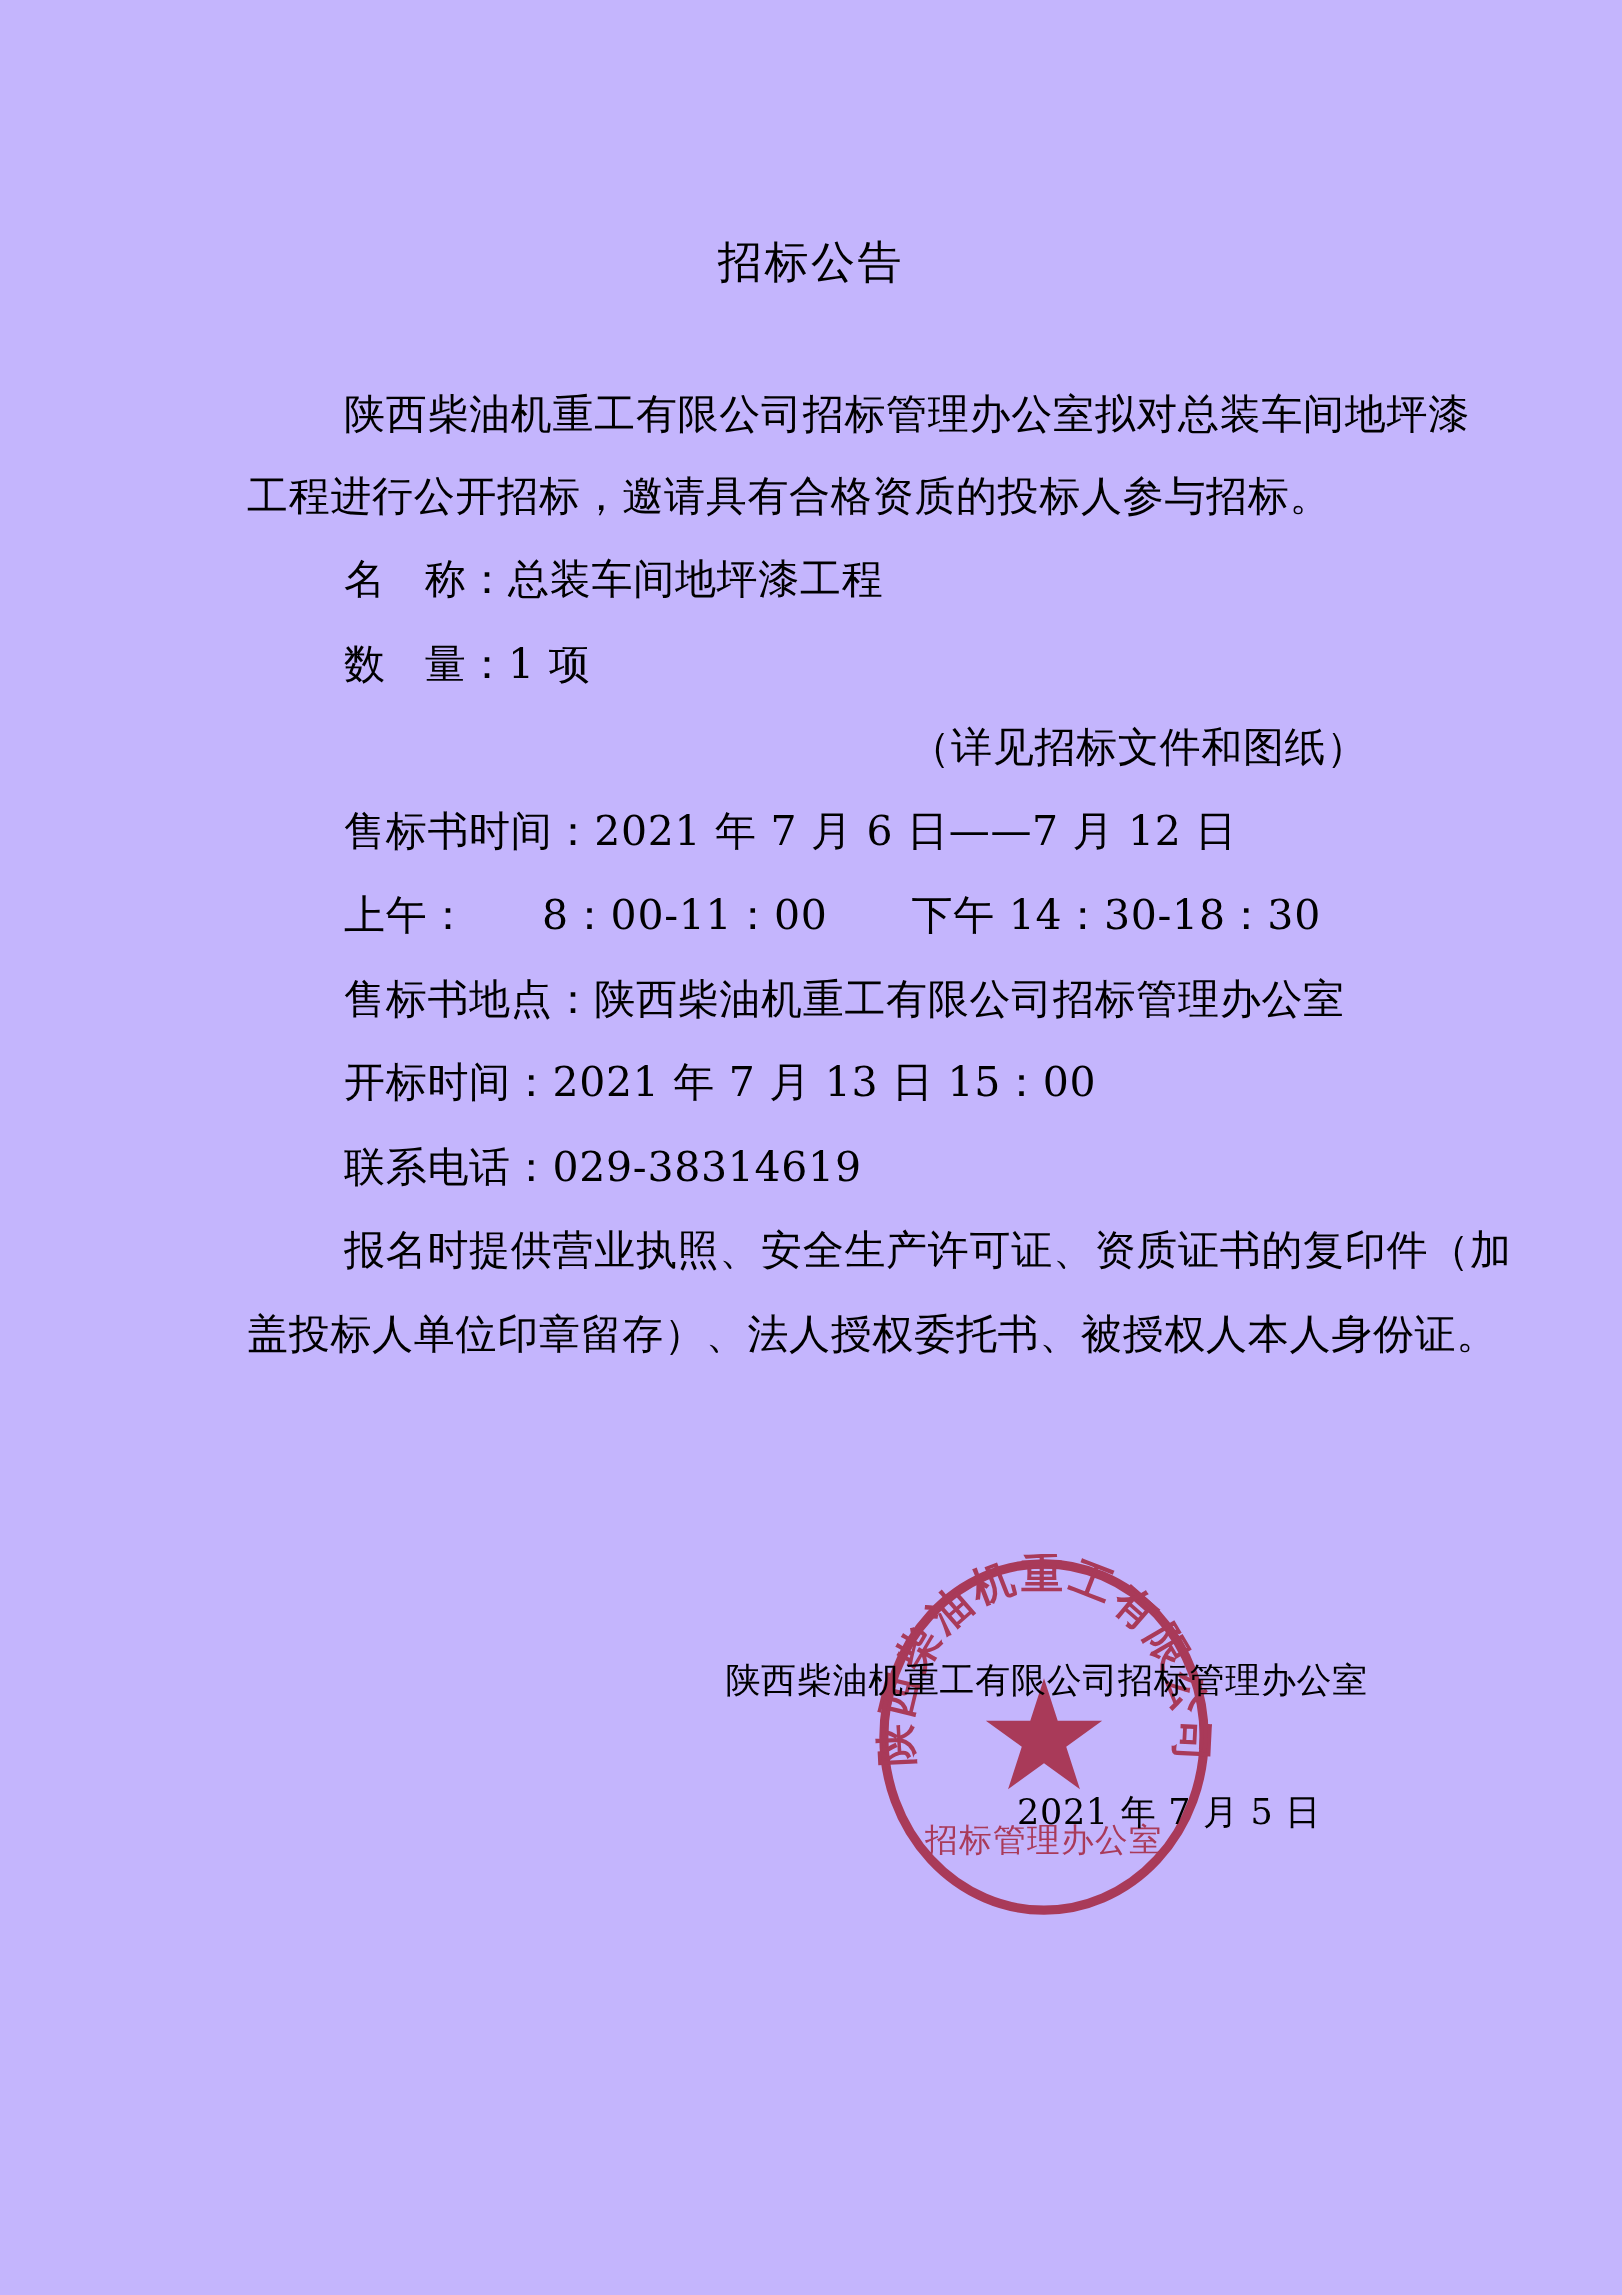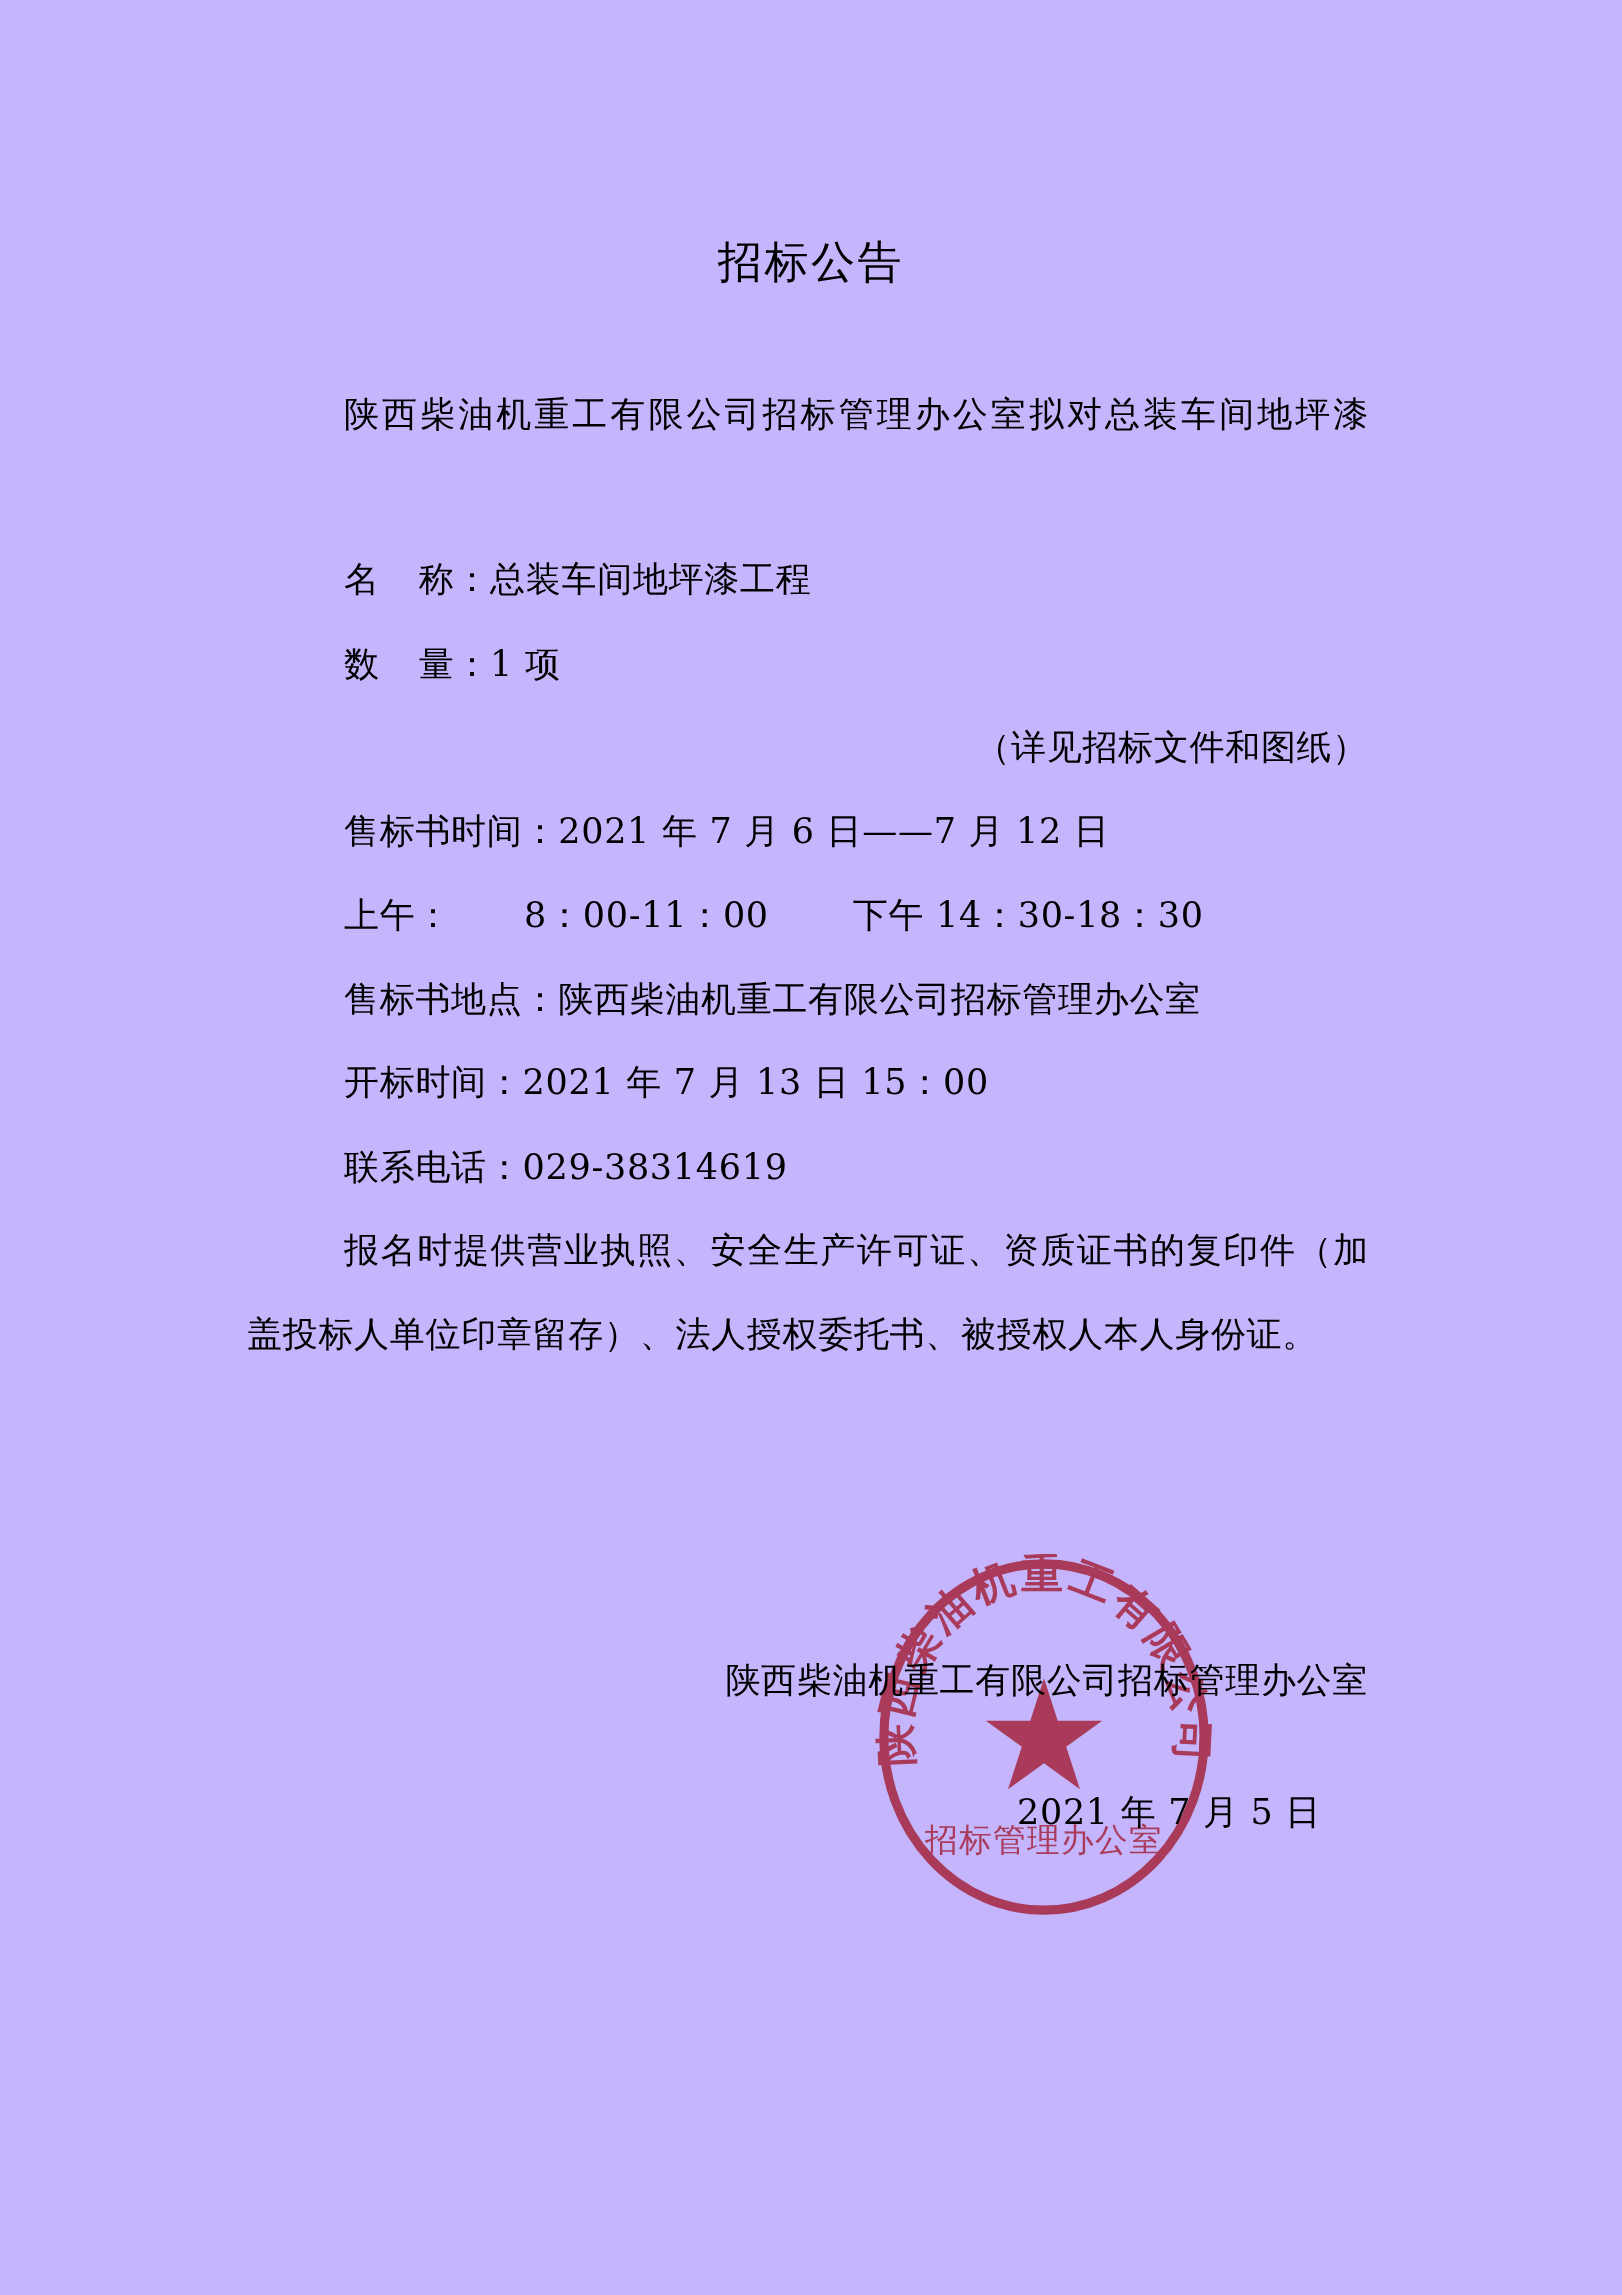--- a/index.html
+++ b/index.html
@@ -28,21 +28,21 @@
       width: 1622px;
       top: 207px;
       text-align: center;
       font-size: 44px;
       line-height: 52px;
       letter-spacing: 2.6px;
       font-weight: normal;
     }
     .line {
       position: absolute;
-      font-size: 35px;
+      font-size: 41px;
       line-height: 42px;
       white-space: nowrap;
       letter-spacing: 0.7px;
     }
     .indent { left: 344px; }
     .flush  { left: 247px; }
     .right-note {
       right: 254px;
     }
     .justify-indent {
@@ -81,20 +81,21 @@
     .seal svg { width: 100%; height: 100%; display: block; }
   </style>
 </head>
 <body>
 
 <div class="page">
 
   <h1 class="title">招标公告</h1>
 
   <div class="line indent justify-indent" style="top:393px;">陕西柴油机重工有限公司招标管理办公室拟对总装车间地坪漆</div>
+  <div class="line flush" style="top:475px;">工程进行公开招标，邀请具有合格资质的投标人参与招标。</div>
 
   <div class="line indent label-spaced" style="top:558px;">
     <span>名</span><span class="gap"></span><span>称：</span><span>总装车间地坪漆工程</span>
   </div>
 
   <div class="line indent label-spaced" style="top:643px;">
     <span>数</span><span class="gap"></span><span>量：</span><span>1 项</span>
   </div>
 
   <div class="line right-note" style="top:726px;">（详见招标文件和图纸）</div>

